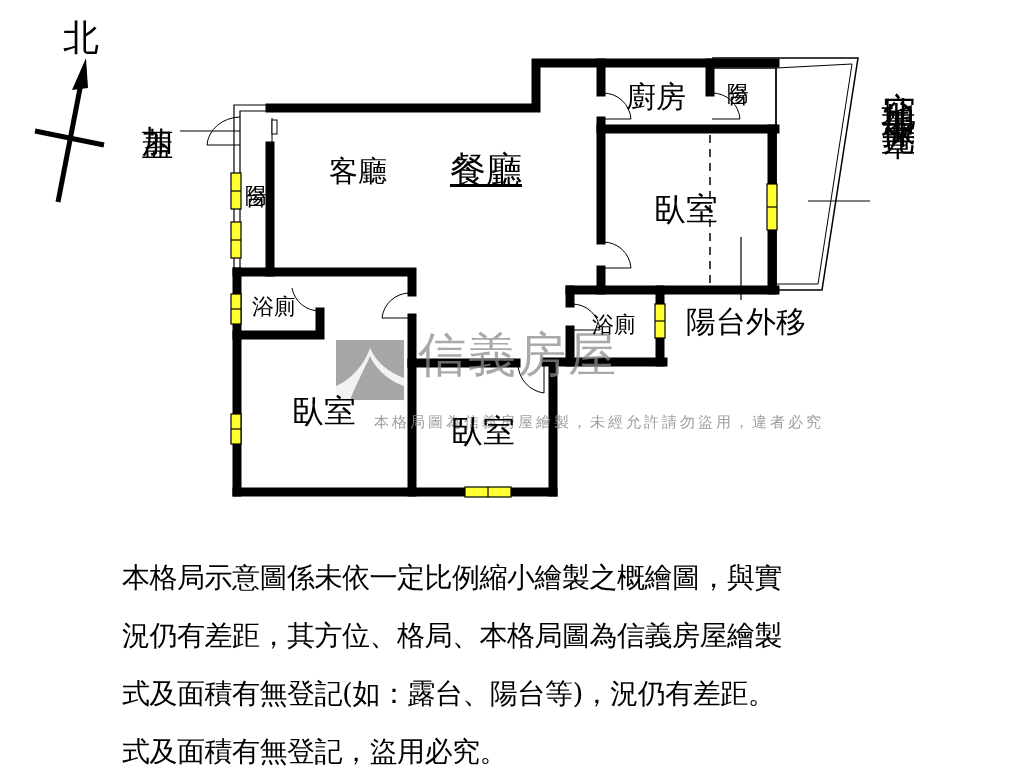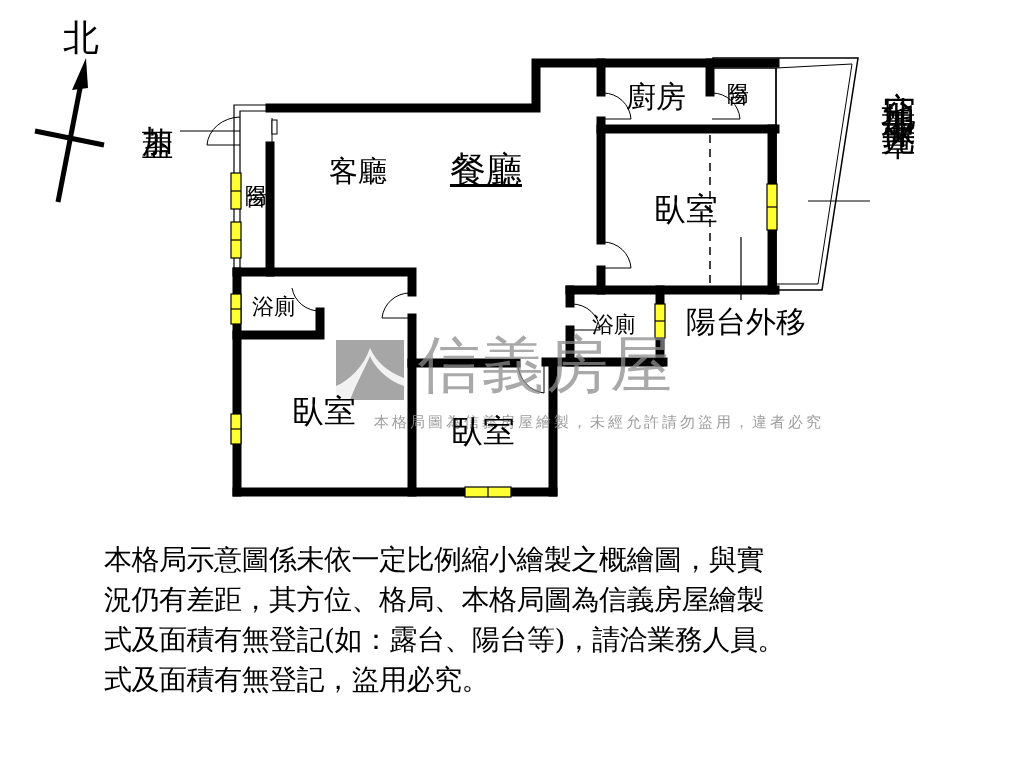--- a/index.html
+++ b/index.html
@@ -3,24 +3,24 @@
   <meta charset="utf-8">
   <style>
     html, body { margin: 0; padding: 0; background: #ffffff; }
     body { width: 1024px; height: 768px; position: relative; overflow: hidden;
       font-family: "DejaVu Serif", "Liberation Serif", serif; color: #000; }
     .plan { position: absolute; left: 0; top: 0; width: 1024px; height: 530px; }
     .lbl { position: absolute; color: #000; font-family: "DejaVu Serif", "Liberation Serif", serif; white-space: nowrap; line-height: 1; }
     .vert { writing-mode: vertical-rl; text-orientation: upright; letter-spacing: 2px; }
     .disclaimer { position: absolute; left: 104px; top: 540px; width: 850px;
       font-family: "DejaVu Serif", "Liberation Serif", serif; font-size: 28px; line-height: 40px; color: #000; }
-    .disclaimer p { margin: 0; white-space: nowrap; letter-spacing: -0.5px; }
+    .disclaimer p { margin: 18px; white-space: nowrap; letter-spacing: -0.5px; }
     .wm-logo { position: absolute; left: 336px; top: 340px; width: 68px; height: 60px; background: #a6a6a6; overflow: hidden; }
-    .wm-brand { position: absolute; left: 418px; top: 334px; font-family: Liberation Sans, sans-serif;
-      font-size: 62px; color: rgba(140,140,140,0.75); letter-spacing: 2px; line-height: 1; }
+    .wm-brand { position: absolute; left: 418px; top: 334px; font-family: Liberation Mono, monospace;
+      font-size: 48px; color: rgba(140,140,140,0.75); letter-spacing: 2px; line-height: 1; }
     .wm-small { position: absolute; left: 350px; top: 413px; font-family: "DejaVu Sans", "Liberation Sans", sans-serif;
       font-size: 15px; color: rgba(140,140,140,0.85); letter-spacing: 3px; margin-left: 24px; }
   </style>
 </head>
 <body>
 
 <div class="plan">
   <svg width="1024" height="530" viewBox="0 0 1024 530" xmlns="http://www.w3.org/2000/svg">
 
     <g>
@@ -131,15 +131,15 @@
   <div class="lbl" style="left:686px;top:307px;font-size:30px;text-align:center;">陽台外移</div>
   <div class="lbl" style="left:592px;top:314px;font-size:22px;">浴廁</div>
   <div class="lbl" style="left:252px;top:296px;font-size:22px;">浴廁</div>
   <div class="lbl" style="left:292px;top:395px;font-size:32px;">臥室</div>
   <div class="lbl" style="left:451px;top:415px;font-size:32px;">臥室</div>
 </div>
 
 <div class="disclaimer">
   <p>本格局示意圖係未依一定比例縮小繪製之概繪圖，與實</p>
   <p>況仍有差距，其方位、格局、本格局圖為信義房屋繪製</p>
-  <p>式及面積有無登記(如：露台、陽台等)，請洽業務人員。</p>
+  <p>式及面積有無登記(如：露台、陽台等)，況仍有差距。</p>
   <p>式及面積有無登記，盜用必究。</p>
 </div>
 
 </body></html>

